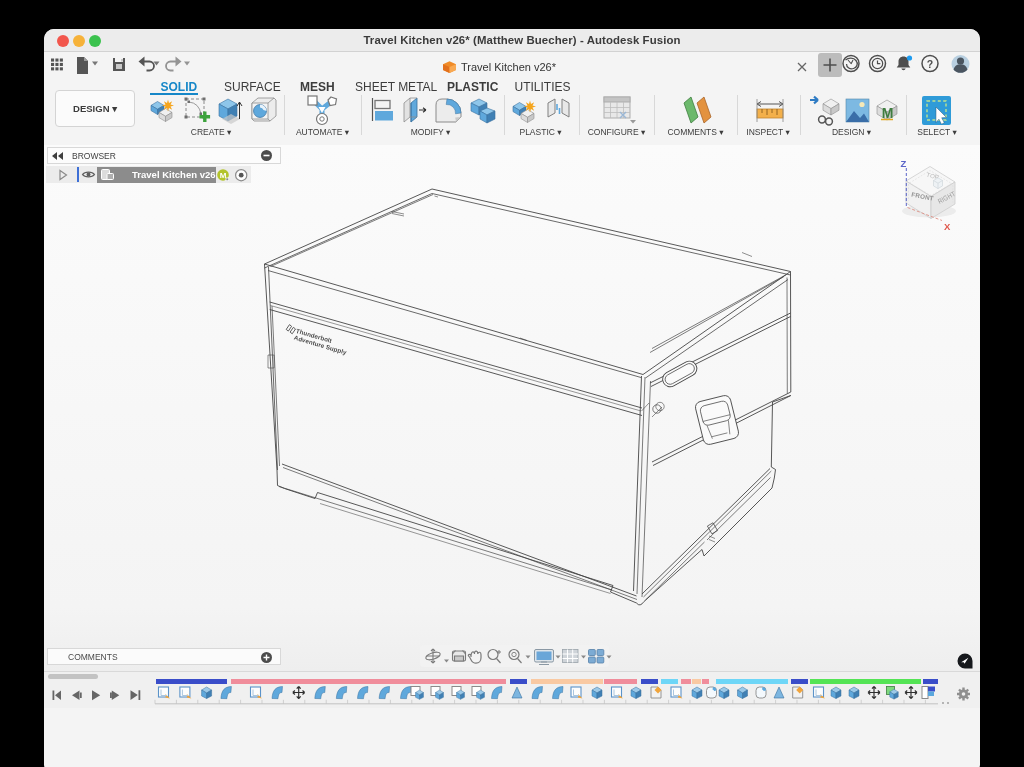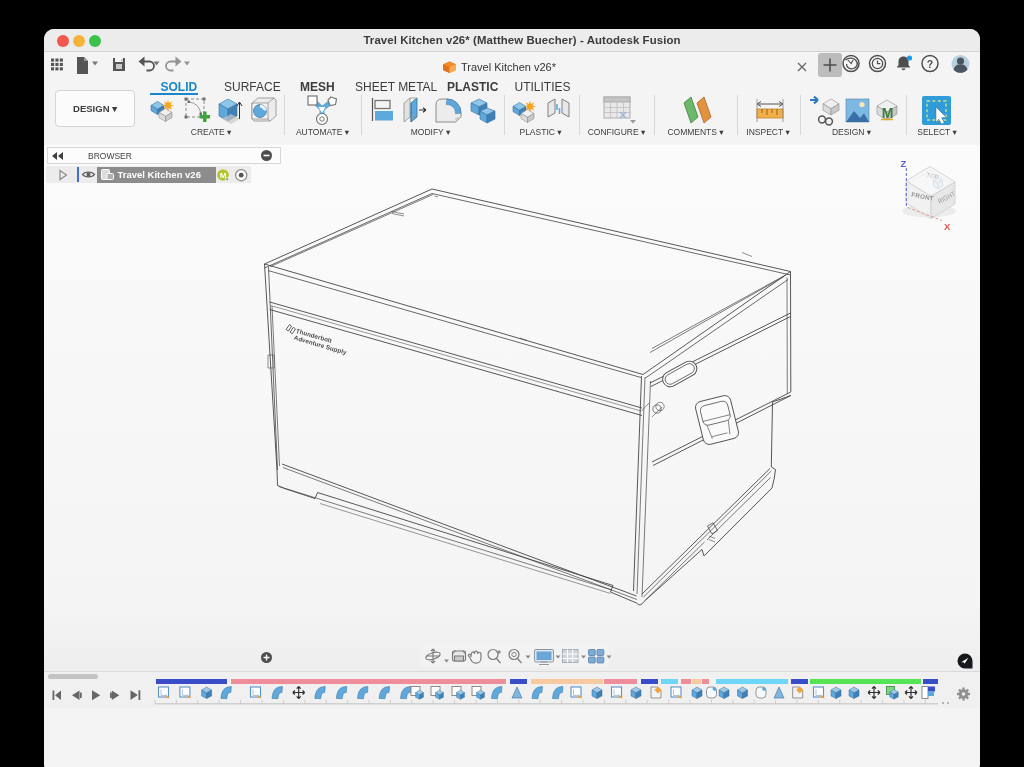--- a/index.html
+++ b/index.html
@@ -17,21 +17,21 @@
 #designbox{position:absolute;left:11px;top:13px;width:80px;height:37px;background:#fbfbfb;
  border:1px solid #d4d4d4;border-radius:4px;text-align:center;line-height:36px;
  font-size:9.5px;font-weight:bold;color:#3c3c3c;}
 .rtab{position:absolute;top:3px;font-size:12px;color:#3c3c3c;}
 .rlabel{position:absolute;top:50px;font-size:8.5px;color:#3c3c3c;text-align:center;}
 .rsep{position:absolute;top:18px;height:40px;width:1px;background:#d8d8d8;}
 #canvas{position:absolute;left:0;top:116px;width:936px;height:526px;
  background:linear-gradient(#fbfbfb,#f4f4f4 88%,#eeeeee);}
 #browserhead{position:absolute;left:3px;top:2px;width:234px;height:17px;background:#fcfcfc;
  border:1px solid #d8d8d8;font-size:8.5px;color:#3f3f3f;line-height:16px;}
-#browserrow{position:absolute;left:2px;top:21px;width:205px;height:17px;background:#ececec;}
+#browserrow{position:absolute;left:2px;top:21px;width:205px;height:17px;background:#ececec;text-align:right;}
 #selrow{position:absolute;left:50.5px;top:0.5px;width:119px;height:16px;background:#8c8c8c;
  color:#fff;font-size:9.5px;font-weight:bold;line-height:16px;}
 #commentsbar{position:absolute;left:3px;top:503px;width:234px;height:17px;background:#fbfbfb;
  border:1px solid #d8d8d8;font-size:8.5px;color:#4a4a4a;line-height:16px;}
 #navbar{position:absolute;left:376px;top:500px;width:189px;height:22px;background:#f2f2f2;
  border-radius:4px;}
 #timeline{position:absolute;left:0;top:642px;width:936px;height:37px;background:#f0f0f0;
  border-top:1px solid #d9d9d9;}
 #tscroll{position:absolute;left:4px;top:2px;width:50px;height:4.5px;background:#c3c3c3;border-radius:2.5px;}
 svg{position:absolute;overflow:visible}
@@ -251,21 +251,21 @@
         <path d="M877,106.0 L887,112.0 L887,120 L877,114.0 Z" fill="#dcdcdc"></path>
         <path d="M897,106.0 L887,112.0 L887,120 L897,114.0 Z" fill="#c8c8c8"></path>
       </g>
       <text x="887.5" y="118" font-size="14" font-weight="bold" fill="#3f7d3f" text-anchor="middle">M</text>
  <path d="M881 119.5 h12" stroke="#e0a820" stroke-width="1.5"></path>
       <rect x="922" y="96" width="29" height="29" rx="2" fill="#2f9bd8"></rect>
  <rect x="927" y="101" width="19" height="19" fill="none" stroke="#bfe48e" stroke-width="1.4" stroke-dasharray="3 2.4"></rect>
  <path d="M936 107 l10.5 10.5 l-4.8 0.3 l2.6 5 l-2.8 1.4 l-2.6 -5 l-3 3.4 z" fill="#fff" stroke="#2a5a78" stroke-width="0.5"></path>
     </svg>
 <div id="canvas">
- <div id="browserhead"><span style="margin-left:40px">BROWSER</span></div>
+ <div id="browserhead"><span style="margin-left:24px">BROWSER</span></div>
  <svg style="left:8px;top:6.5px" width="12" height="8" viewBox="0 0 12 8" fill="#3f3f3f">
   <path d="M5 0 L5 8 L0 4 Z M11 0 L11 8 L6 4 Z"></path>
       </svg>
  <circle-holder></circle-holder>
  <svg style="left:217px;top:5px" width="12" height="12">
         <circle cx="5.5" cy="5.5" r="5.5" fill="#4c4c4c"></circle>
   <rect x="2.5" y="4.7" width="6" height="1.6" fill="#fff"></rect>
       </svg>
  <div id="browserrow">
   <svg style="left:12px;top:3.5px" width="10" height="10" viewBox="0 0 10 10">
@@ -387,20 +387,21 @@
   <path d="M933.5 180.5 l4.5 2.7 l4.5 -2.7 M938 183.2 l0 5.4" stroke="#c9d1d7" stroke-width="0.6" fill="none"></path>
   <text x="911" y="196.5" font-size="6.3" fill="#959595" transform="rotate(11 911 196.5)" font-weight="bold" letter-spacing="0.2">FRONT</text>
   <text x="0" y="0" font-size="7" fill="#9a9a9a" transform="translate(939.5 204) rotate(-28) scale(0.82 1)" letter-spacing="0.2">RIGHT</text>
   <text x="926" y="176.5" font-size="6" fill="#b8b8b8" transform="rotate(14 926 176.5)" letter-spacing="0.2">TOP</text>
   <path d="M906.3 168 L906.3 206" stroke="#5a64c8" stroke-width="1" stroke-dasharray="3 2" fill="none"></path>
   <path d="M907.5 207.5 L942 220.5" stroke="#e09a90" stroke-width="1" stroke-dasharray="3 2" fill="none"></path>
   <text x="900.5" y="166.5" font-size="9.5" font-weight="bold" fill="#5a64c8">Z</text>
   <text x="944" y="229.5" font-size="9.5" font-weight="bold" fill="#e0564a">X</text>
  </svg>
 
+ <div id="commentsbar"><span style="margin-left:20px">COMMENTS</span></div>
  <svg style="left:217px;top:506.5px" width="12" height="12">
         <circle cx="5.5" cy="5.5" r="5.5" fill="#4c4c4c"></circle>
   <path d="M5.5 2.5 v6 M2.5 5.5 h6" stroke="#fff" stroke-width="1.4"></path>
       </svg>
  <div id="navbar"></div>
 
  <svg id="navicons" style="left:376px;top:501px" width="200" height="24" viewBox="420 646 200 24">
   <g stroke="#7a7a7a" stroke-width="1.1" fill="none">
    <ellipse cx="433" cy="656" rx="7.5" ry="3.2" transform="rotate(-18 433 656)"></ellipse>
    <path d="M433 649 v14 M426.5 656 h13"></path>

